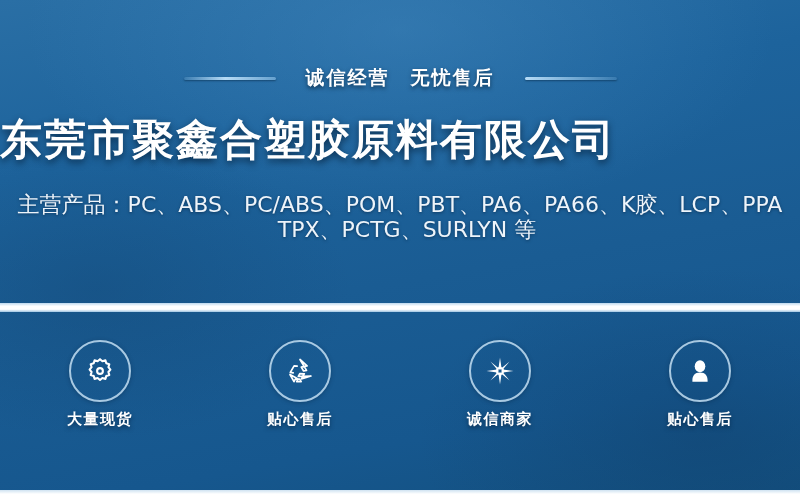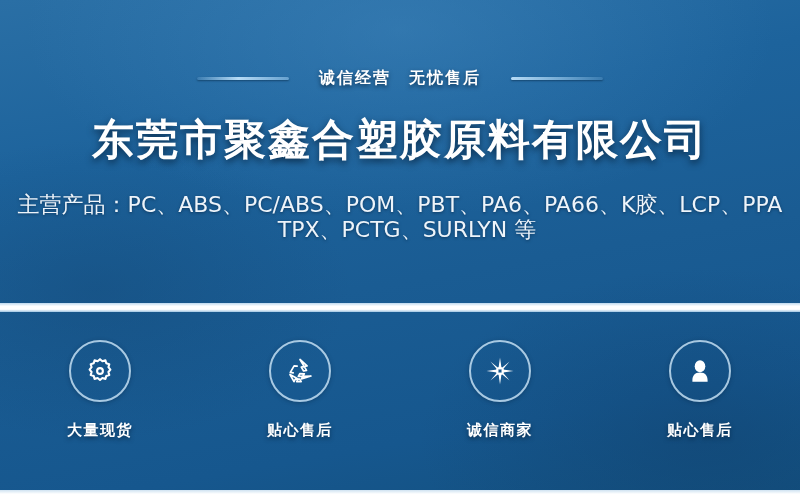--- a/index.html
+++ b/index.html
@@ -48,35 +48,35 @@
     width: 92px;
     height: 3px;
     border-radius: 2px;
     background: linear-gradient(90deg, rgba(160,205,240,0.15) 0%, rgba(190,225,250,0.95) 45%, rgba(150,200,238,0.55) 100%);
     box-shadow: 0 1px 2px rgba(8,40,70,0.55);
   }
   .deco-line.right {
     background: linear-gradient(90deg, rgba(190,225,250,0.95) 0%, rgba(165,210,242,0.6) 55%, rgba(150,200,238,0.18) 100%);
   }
   #tagline {
-    font-size: 16px;
+    font-size: 19px;
     font-weight: bold;
     color: #ffffff;
     letter-spacing: 2px;
     white-space: pre;
     text-shadow: 0 2px 4px rgba(6,32,58,0.75);
     font-family: "DejaVu Sans", "Liberation Sans", sans-serif;
   }
 
   #company-name {
     position: absolute;
     left: 0;
     top: 112px;
     width: 800px;
-    text-align: center;
+    text-align: left;
     font-size: 42px;
     font-weight: bold;
     color: #ffffff;
     letter-spacing: 2px;
     text-shadow: 0 3px 7px rgba(5,30,55,0.8);
     font-family: Liberation Sans, sans-serif;
   }
 
   #products {
     position: absolute;
@@ -131,21 +131,21 @@
     height: 58px;
     border: 2px solid rgba(205,230,248,0.80);
     border-radius: 50%;
     display: flex;
     align-items: center;
     justify-content: center;
     box-shadow: 0 1px 4px rgba(6,32,58,0.35);
   }
   .f-circle svg { display: block; }
   .f-label {
-    margin-top: 19px;
+    margin-top: 8px;
     font-size: 15px;
     font-weight: bold;
     color: #ffffff;
     letter-spacing: 1.5px;
     text-shadow: 0 2px 4px rgba(6,32,58,0.7);
     font-family: "DejaVu Sans", "Liberation Sans", sans-serif;
   }
 
   
   #bottom-strip {

